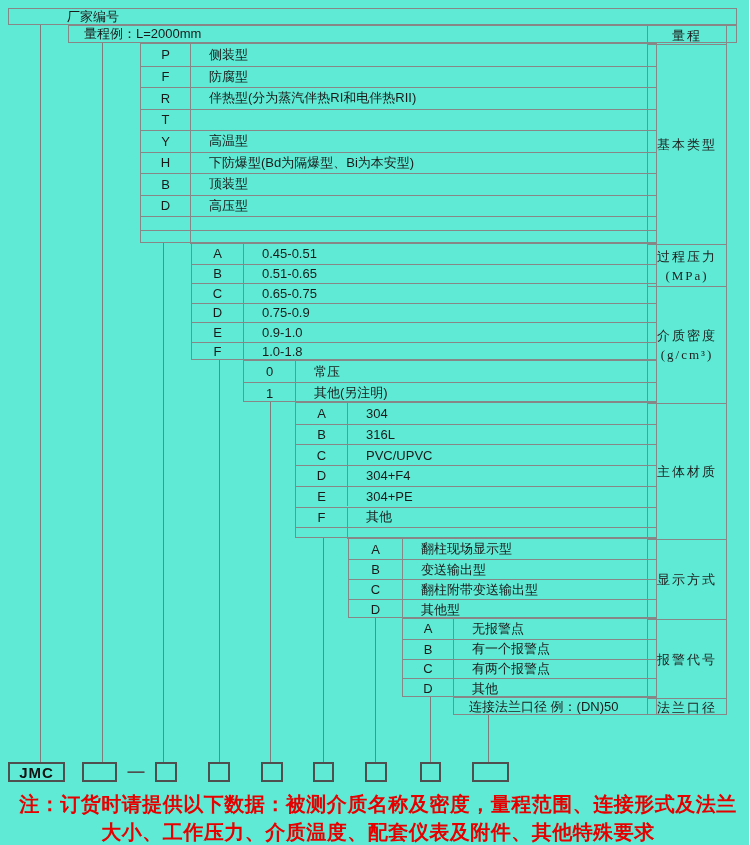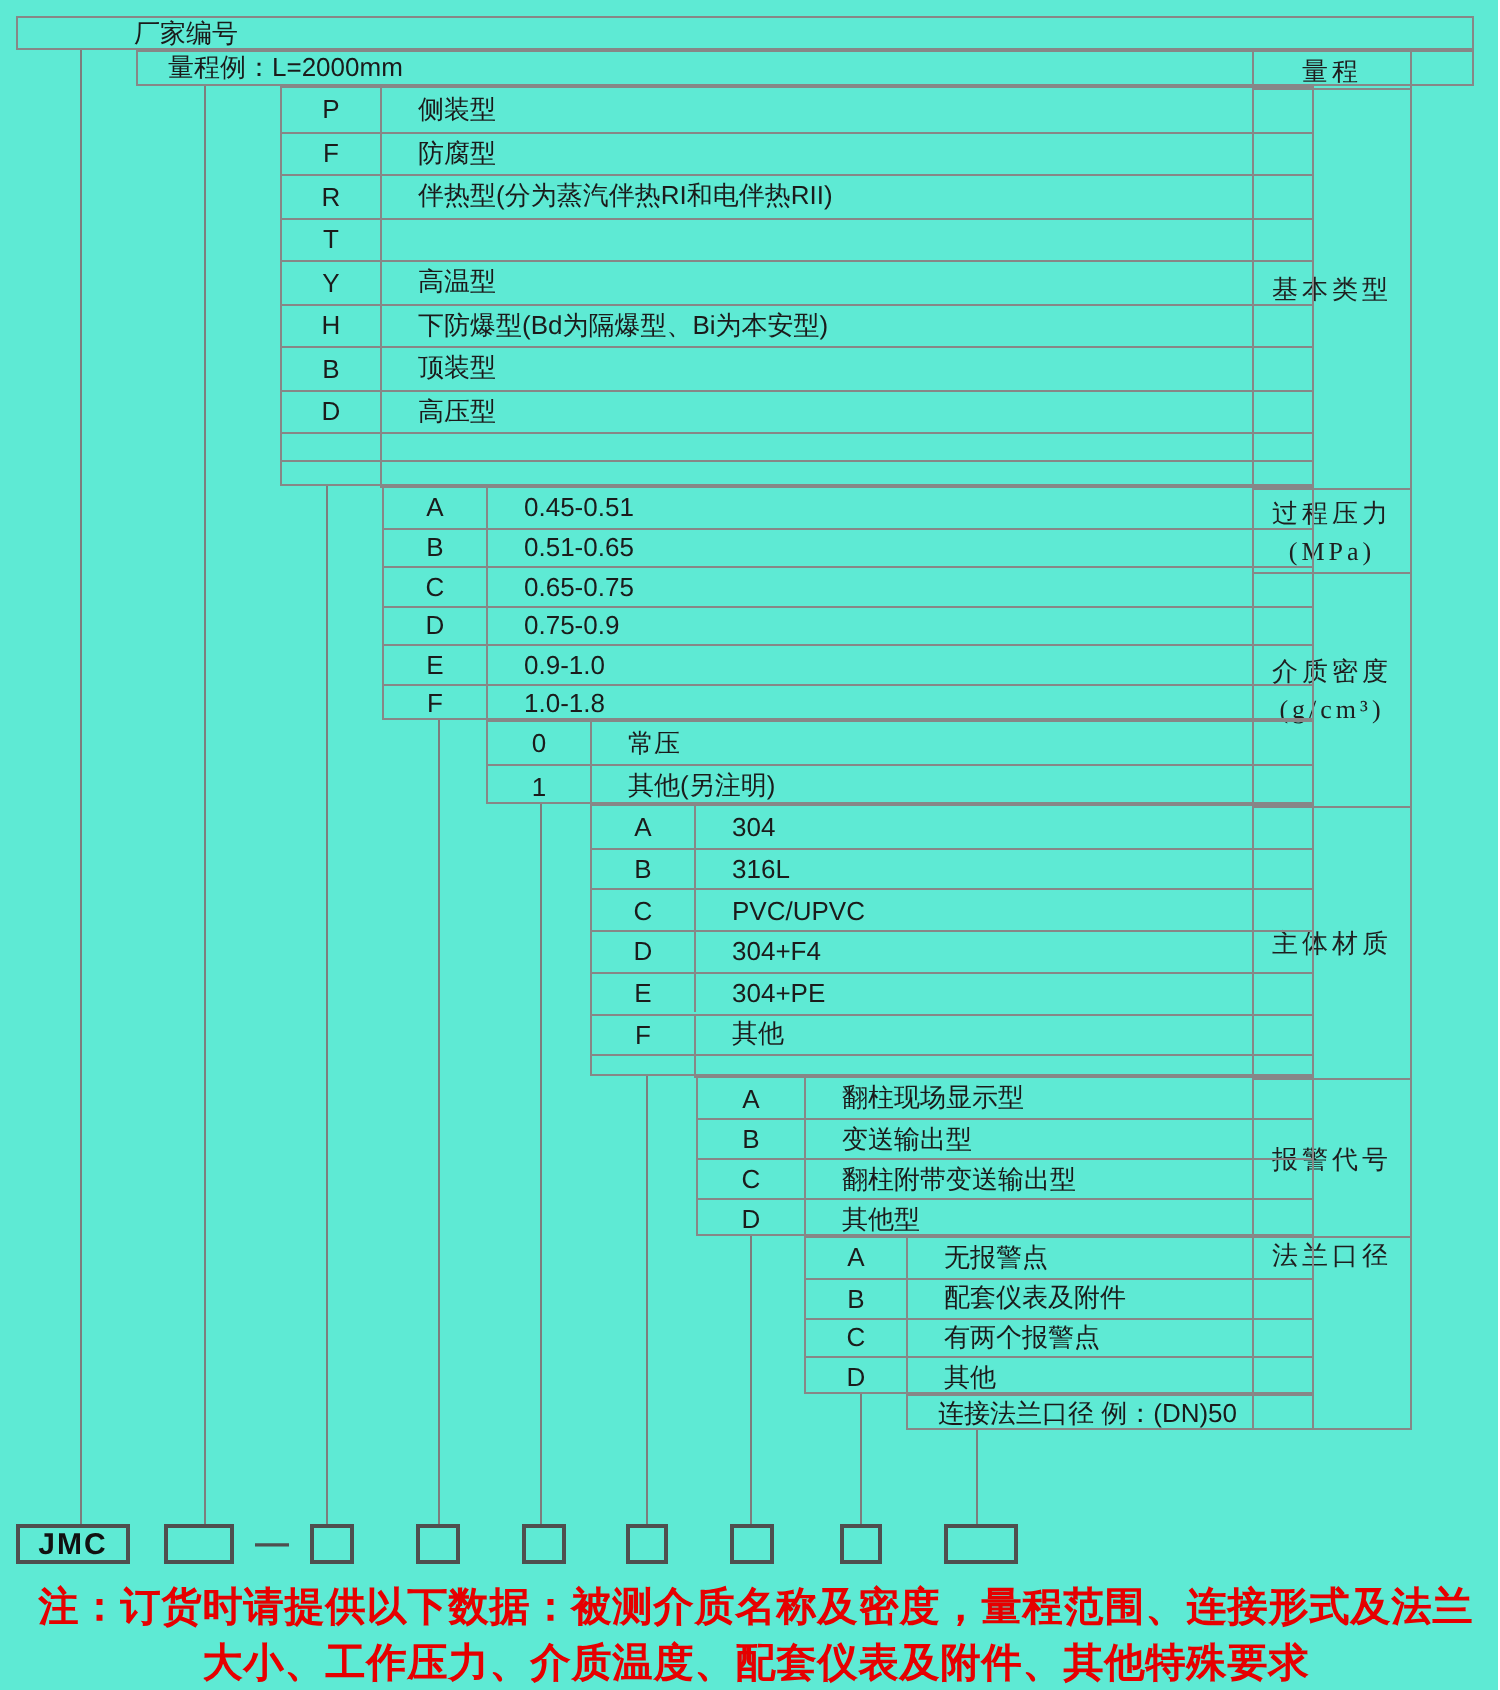--- a/index.html
+++ b/index.html
@@ -50,37 +50,40 @@
 <div class="canvas" id="canvas">
 
   <div class="abs hdr" style="left:8px;top:8px;width:729px;height:17px;padding-left:58px;">
     <span>厂家编号</span>
   </div>
 
   <div class="abs hdr" style="left:68px;top:25px;width:669px;height:18px;padding-left:15px;">
     <span>量程例：L=2000mm</span>
   </div>
 
-  <div class="abs labelcol" id="labelcol" style="left:626px;top:25px;width:80px;height:690px;">
+  <div class="abs labelcol" id="labelcol" style="left:647px;top:25px;width:80px;height:690px;">
       <div class="label-cell" style="height: 18px;">
         <span>量程</span>
       </div>
       <div class="label-cell bt" style="height: 200px;">
         <span>基本类型</span>
       </div>
       <div class="label-cell bt" style="height: 42px;">
         <span>过程压力</span>
         <span>(MPa)</span>
       </div>
       <div class="label-cell bt" style="height: 117px;">
         <span>介质密度</span>
         <span>(g/cm³)</span>
       </div>
       <div class="label-cell bt" style="height: 136px;">
         <span>主体材质</span>
+      </div>
+      <div class="label-cell bt" style="height: 80px;">
+        <span>显示方式</span>
       </div>
       <div class="label-cell bt" style="height: 79px;">
         <span>报警代号</span>
       </div>
       <div class="label-cell bt" style="height: 18px;">
         <span>法兰口径</span>
       </div>
     </div>
 
   <div id="gen">
@@ -209,21 +212,21 @@
           <div class="desc-cell">其他型</div>
         </div>
       </div>
       <div class="abs sec-table" style="left: 402px; top: 618px; width: 255px; height: 79px;">
         <div class="sec-row" style="top: 0px; height: 19.75px;">
           <div class="code-cell" style="width: 51px;">A</div>
           <div class="desc-cell">无报警点</div>
         </div>
         <div class="sec-row bt" style="top: 19.75px; height: 19.75px;">
           <div class="code-cell" style="width: 51px;">B</div>
-          <div class="desc-cell">配套仪表及附件</div>
+          <div class="desc-cell">有一个报警点</div>
         </div>
         <div class="sec-row bt" style="top: 39.5px; height: 19.75px;">
           <div class="code-cell" style="width: 51px;">C</div>
           <div class="desc-cell">有两个报警点</div>
         </div>
         <div class="sec-row bt" style="top: 59.25px; height: 19.75px;">
           <div class="code-cell" style="width: 51px;">D</div>
           <div class="desc-cell">其他</div>
         </div>
       </div>

